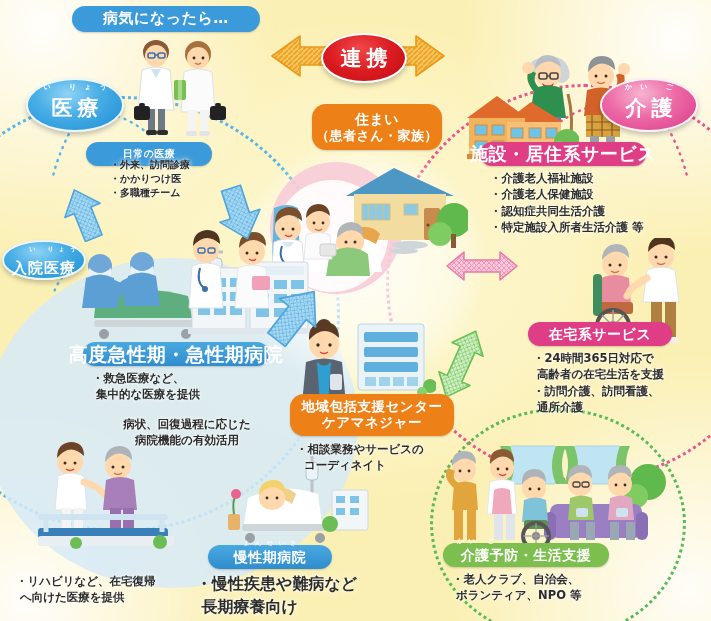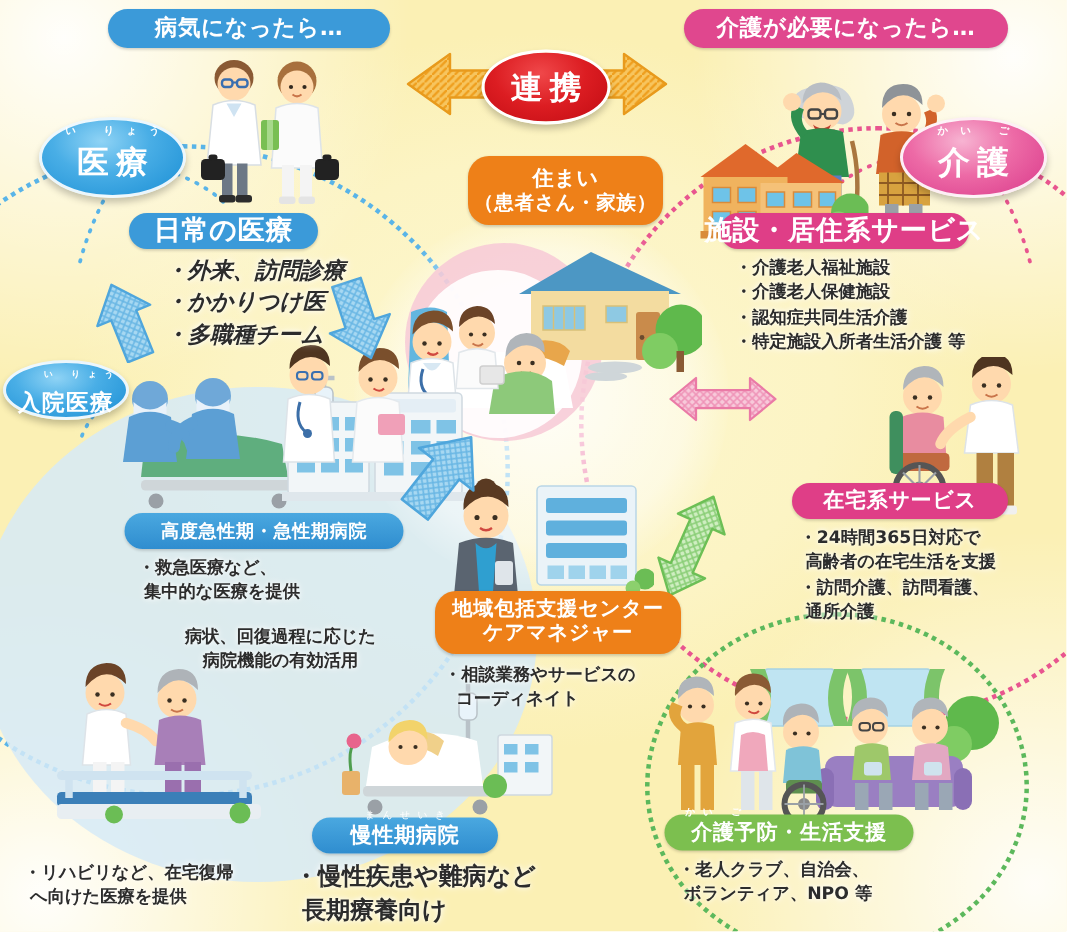--- a/index.html
+++ b/index.html
@@ -577,23 +577,20 @@
         <path d="M0 0 L5 5 M0 5 L5 0" stroke="#8ace77" stroke-width="1"></path>
       </pattern>
     </defs>
     <path d="M31 2 L48 22 L39 22 L39 54 L48 54 L31 74 L14 54 L23 54 L23 22 L14 22 Z" fill="url(#hatchG)" stroke="#6cbf55" stroke-width="1.6" stroke-linejoin="round" transform="rotate(24 31 38)"></path>
   </svg>
 
   <div class="pill blue" style="left:72px;top:6px;width:188px;height:26px;font-size:15px;">
     <span>病気になったら…</span>
   </div>
 
-  <div class="pill pink" style="left:456px;top:6px;width:216px;height:26px;font-size:15px;">
-    <span>介護が必要になったら…</span>
-  </div>
 
   <div class="ellipse ell-red" style="left:321px;top:33px;width:82px;height:46px;font-size:21px;">
     <span style="text-indent:5px;">連携</span>
   </div>
 
   <div class="ellipse ell-blue" style="left:26px;top:78px;width:94px;height:50px;font-size:21px;">
     <div class="ruby">い りょう</div>
     <span style="text-indent:5px;margin-top:5px;">医療</span>
   </div>
 
@@ -605,36 +602,36 @@
   <div class="ellipse ell-blue" style="left:2px;top:240px;width:80px;height:36px;font-size:15px;letter-spacing:1px;align-items:flex-end;">
     <div class="ruby" style="font-size:6px;letter-spacing:5px;text-indent:22px;top:3px;">い りょう</div>
     <span style="margin-top:4px;">入院医療</span>
   </div>
 
   <div class="pill orange" style="left:312px;top:104px;width:130px;height:46px;font-size:14px;flex-direction:column;">
     <span class="cap">住まい</span>
     <span class="cap" style="font-size:13px;">（患者さん・家族）</span>
   </div>
 
-  <div class="pill blue" style="left:86px;top:142px;width:126px;height:24px;font-size:18px;">
+  <div class="pill blue" style="left:86px;top:142px;width:126px;height:24px;font-size:10px;">
     <span>日常の医療</span>
   </div>
-  <div class="btext" style="left:110px;top:170px;font-size:15px;font-style:italic;">・外来、訪問診療
+  <div class="btext" style="left:110px;top:158px;font-size:10px;">・外来、訪問診療
 ・かかりつけ医
 ・多職種チーム</div>
 
   <div class="pill pink2" style="left:480px;top:142px;width:166px;height:24px;font-size:18px;">
     <span>施設・居住系サービス</span>
   </div>
   <div class="btext" style="left:490px;top:170px;font-size:11.5px;">・介護老人福祉施設
 ・介護老人保健施設
 ・認知症共同生活介護
 ・特定施設入所者生活介護 等</div>
 
-  <div class="pill blue2" style="left:83px;top:342px;width:186px;height:24px;font-size:12px;">
+  <div class="pill blue2" style="left:83px;top:342px;width:186px;height:24px;font-size:19px;">
     <span>高度急性期・急性期病院</span>
   </div>
   <div class="btext" style="left:92px;top:370px;font-size:11.5px;">・救急医療など、
  集中的な医療を提供</div>
 
   <div class="btext center" style="left:102px;top:416px;width:170px;font-size:11.5px;">病状、回復過程に応じた
 病院機能の有効活用</div>
 
   <div class="pill pink2" style="left:528px;top:322px;width:144px;height:24px;font-size:14px;">
     <span>在宅系サービス</span>

